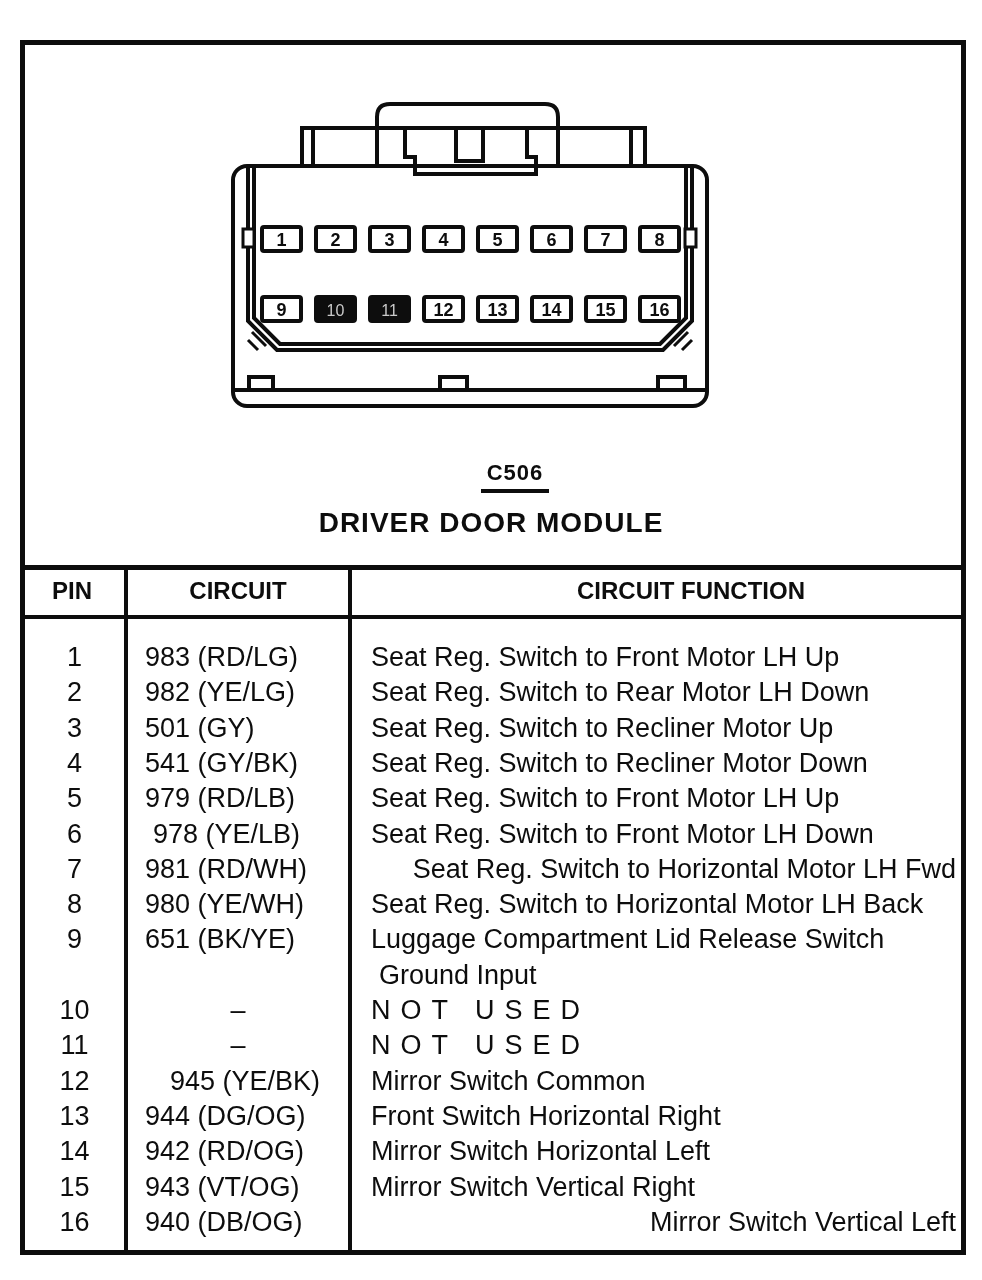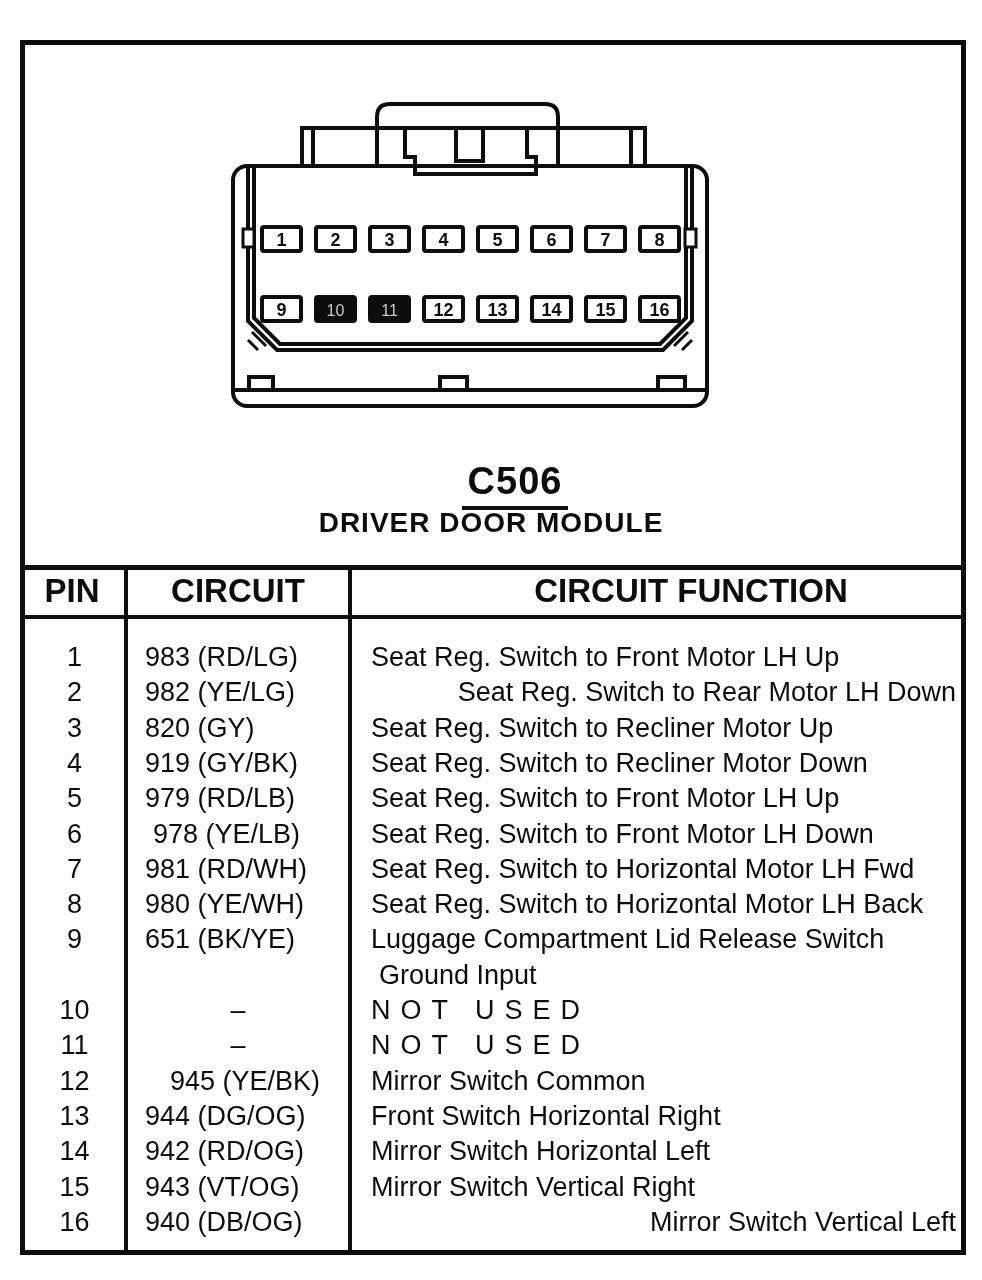--- a/index.html
+++ b/index.html
@@ -12,26 +12,26 @@
   .outer-border {
     left:20px; top:40px; width:936px; height:1205px;
     border:5px solid #0d0d0d;
   }
   .hline, .vline { background:#0d0d0d; }
   .hl-top       { left:20px;  top:565px; width:946px; height:5px; }
   .hl-head-bot  { left:20px;  top:615px; width:946px; height:4px; }
   .vl-1         { left:124px; top:565px; width:4px;  height:690px; }
   .vl-2         { left:348px; top:565px; width:4px;  height:690px; }
   .header-cell {
-    font-size:33px; font-weight:bold; line-height:46px; height:46px;
+    font-size:24px; font-weight:bold; line-height:46px; height:46px;
     text-align:center; white-space:nowrap;
   }
   .title-wrap  { left:0; top:460px; width:982px; text-align:center; }
   .c506 {
-    display:inline-block; font-size:38px; font-weight:bold;
+    display:inline-block; font-size:22px; font-weight:bold;
     border-bottom:4px solid #0d0d0d; padding:0 6px 3px 6px;
     letter-spacing:1px;
     margin-left:48px;
   }
   .module-title {
     left:0; top:507px; width:982px; text-align:center;
     font-size:28px; font-weight:bold; letter-spacing:1px;
   }
   .cell {
     position:absolute; font-size:27px; height:36px; line-height:35px;
@@ -121,36 +121,36 @@
   <div class="abs header-cell" style="left:20px;  top:568px; width:104px;">PIN</div>
   <div class="abs header-cell" style="left:128px; top:568px; width:220px;">CIRCUIT</div>
   <div class="abs header-cell" style="left:352px; top:568px; width:614px;padding-left:32px;">CIRCUIT FUNCTION</div>
 
   <div id="table-rows" class="abs" style="left:0; top:0;">
       <div class="cell" style="left: 25px; top: 640px; width: 99px; text-align: center;">1</div>
       <div class="cell" style="left: 145px; top: 640px; width: 200px; text-align: left;">983 (RD/LG)</div>
       <div class="cell" style="left: 371px; top: 640px; width: 585px; text-align: left;">Seat Reg. Switch to Front Motor LH Up</div>
       <div class="cell" style="left: 25px; top: 675px; width: 99px; text-align: center;">2</div>
       <div class="cell" style="left: 145px; top: 675px; width: 200px; text-align: left;">982 (YE/LG)</div>
-      <div class="cell" style="left: 371px; top: 675px; width: 585px; text-align: right;">Seat Reg. Switch to Rear Motor LH Down</div>
+      <div class="cell" style="left: 371px; top: 675px; width: 585px; text-align: left;">Seat Reg. Switch to Rear Motor LH Down</div>
       <div class="cell" style="left: 25px; top: 711px; width: 99px; text-align: center;">3</div>
-      <div class="cell" style="left: 145px; top: 711px; width: 200px; text-align: left;">820 (GY)</div>
+      <div class="cell" style="left: 145px; top: 711px; width: 200px; text-align: left;">501 (GY)</div>
       <div class="cell" style="left: 371px; top: 711px; width: 585px; text-align: left;">Seat Reg. Switch to Recliner Motor Up</div>
       <div class="cell" style="left: 25px; top: 746px; width: 99px; text-align: center;">4</div>
-      <div class="cell" style="left: 145px; top: 746px; width: 200px; text-align: left;">919 (GY/BK)</div>
+      <div class="cell" style="left: 145px; top: 746px; width: 200px; text-align: left;">541 (GY/BK)</div>
       <div class="cell" style="left: 371px; top: 746px; width: 585px; text-align: left;">Seat Reg. Switch to Recliner Motor Down</div>
       <div class="cell" style="left: 25px; top: 781px; width: 99px; text-align: center;">5</div>
       <div class="cell" style="left: 145px; top: 781px; width: 200px; text-align: left;">979 (RD/LB)</div>
       <div class="cell" style="left: 371px; top: 781px; width: 585px; text-align: left;">Seat Reg. Switch to Front Motor LH Up</div>
       <div class="cell" style="left: 25px; top: 817px; width: 99px; text-align: center;">6</div>
       <div class="cell" style="left: 153px; top: 817px; width: 200px; text-align: left;">978 (YE/LB)</div>
       <div class="cell" style="left: 371px; top: 817px; width: 585px; text-align: left;">Seat Reg. Switch to Front Motor LH Down</div>
       <div class="cell" style="left: 25px; top: 852px; width: 99px; text-align: center;">7</div>
       <div class="cell" style="left: 145px; top: 852px; width: 200px; text-align: left;">981 (RD/WH)</div>
-      <div class="cell" style="left: 371px; top: 852px; width: 585px; text-align: left;">Seat Reg. Switch to Horizontal Motor LH Fwd</div>
+      <div class="cell" style="left: 371px; top: 852px; width: 585px; text-align: right;">Seat Reg. Switch to Horizontal Motor LH Fwd</div>
       <div class="cell" style="left: 25px; top: 887px; width: 99px; text-align: center;">8</div>
       <div class="cell" style="left: 145px; top: 887px; width: 200px; text-align: left;">980 (YE/WH)</div>
       <div class="cell" style="left: 371px; top: 887px; width: 585px; text-align: left;">Seat Reg. Switch to Horizontal Motor LH Back</div>
       <div class="cell" style="left: 25px; top: 922px; width: 99px; text-align: center;">9</div>
       <div class="cell" style="left: 145px; top: 922px; width: 200px; text-align: left;">651 (BK/YE)</div>
       <div class="cell" style="left: 371px; top: 922px; width: 585px; text-align: left;">Luggage Compartment Lid Release Switch</div>
       <div class="cell" style="left: 379px; top: 958px; width: 577px; text-align: left;">Ground Input</div>
       <div class="cell" style="left: 25px; top: 993px; width: 99px; text-align: center;">10</div>
       <div class="cell" style="left: 128px; top: 993px; width: 220px; text-align: center;">–</div>
       <div class="cell spaced" style="left: 371px; top: 993px; width: 585px; text-align: left;">NOT USED</div>

